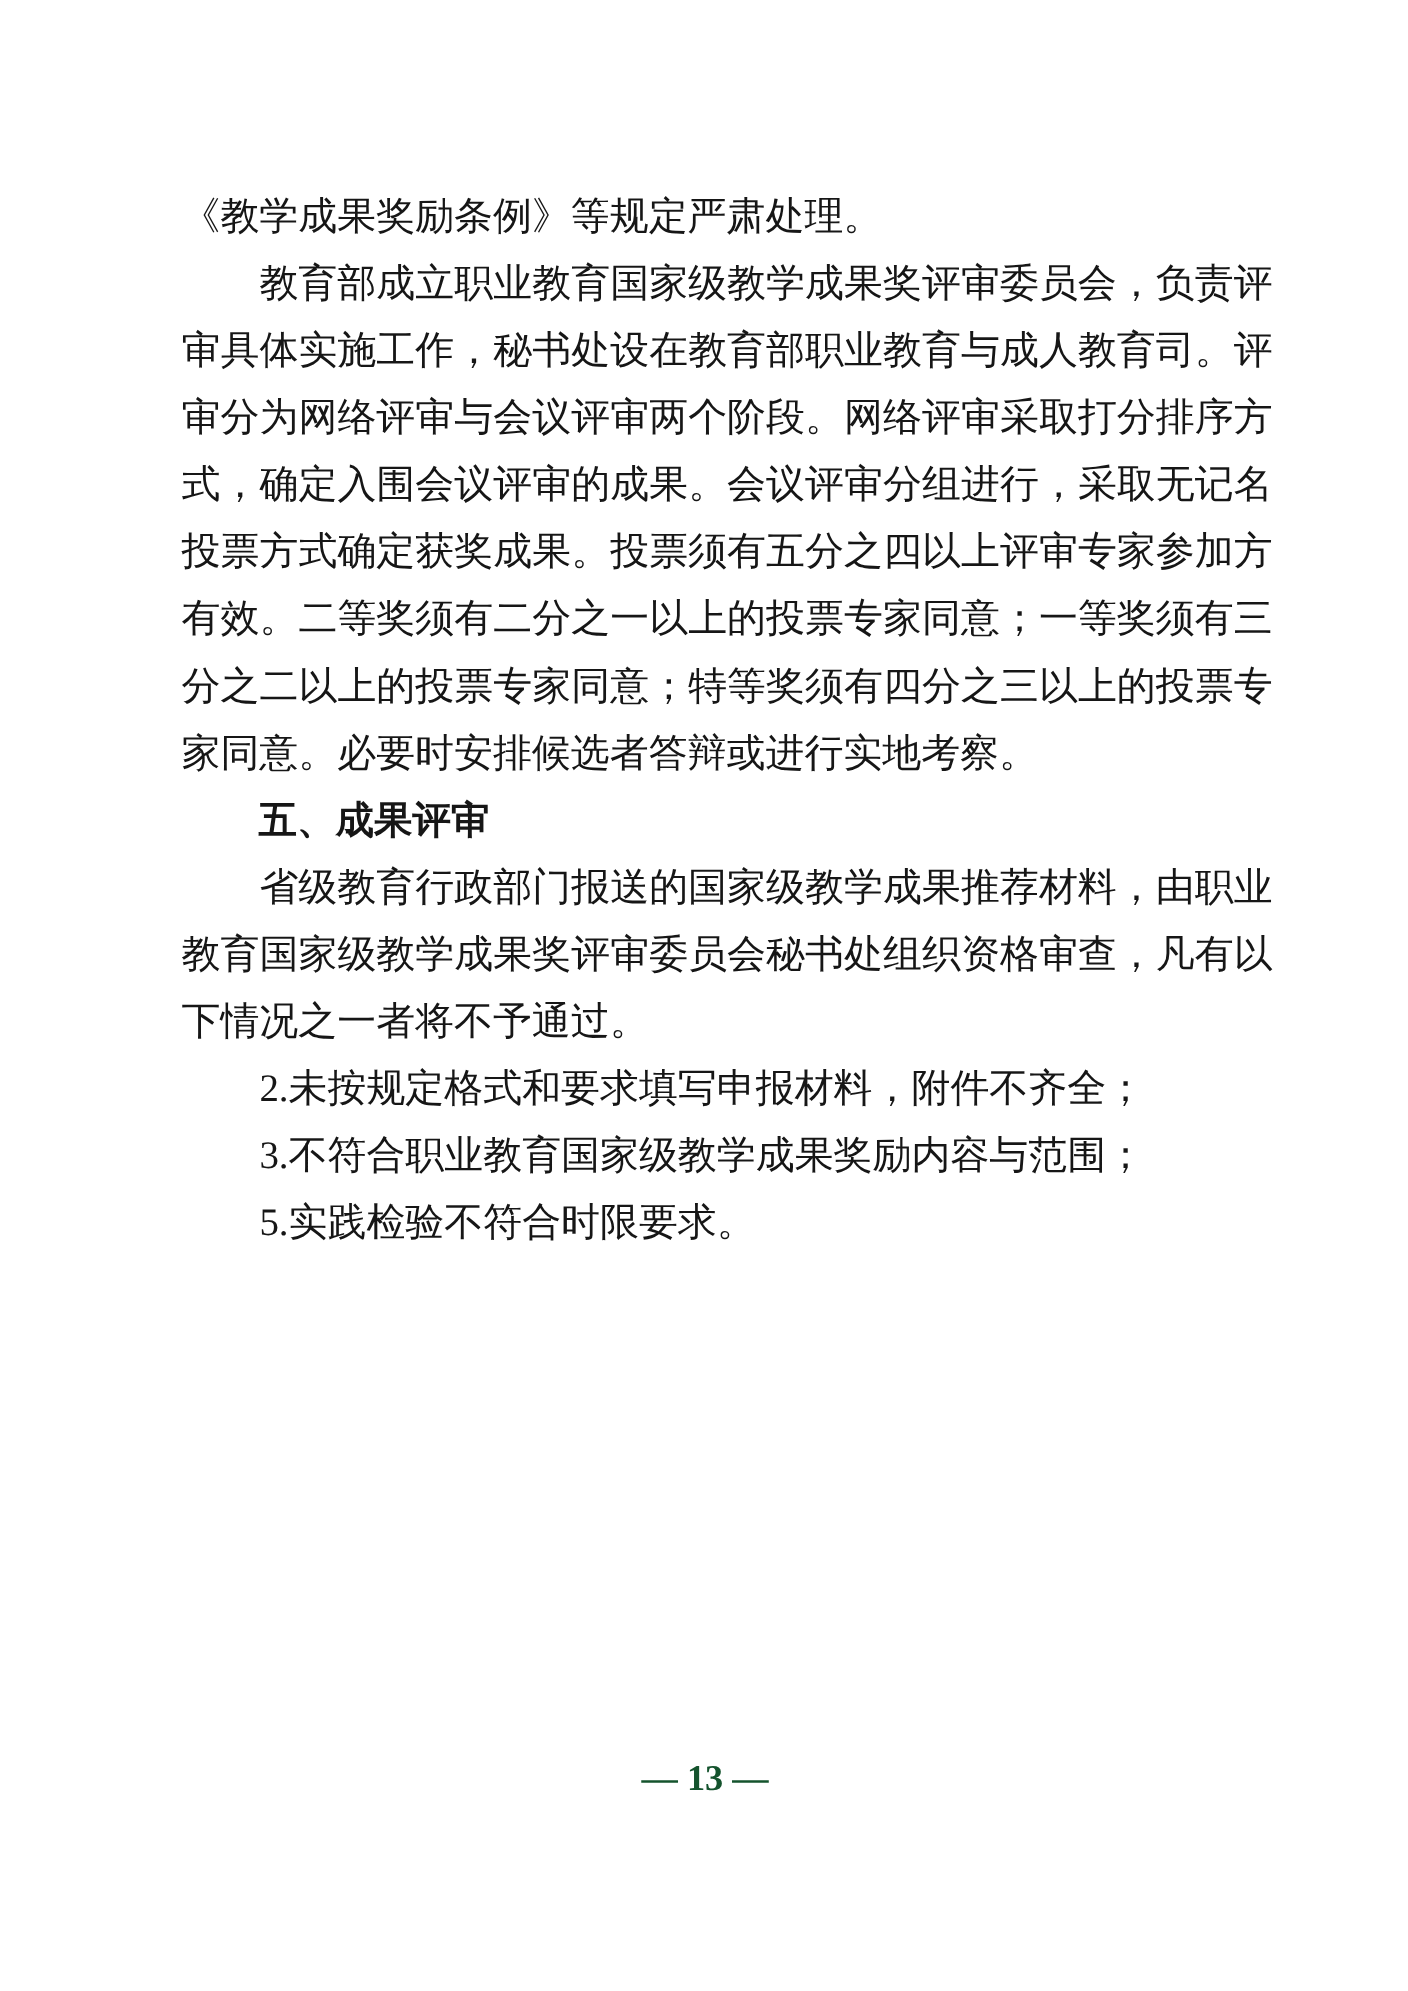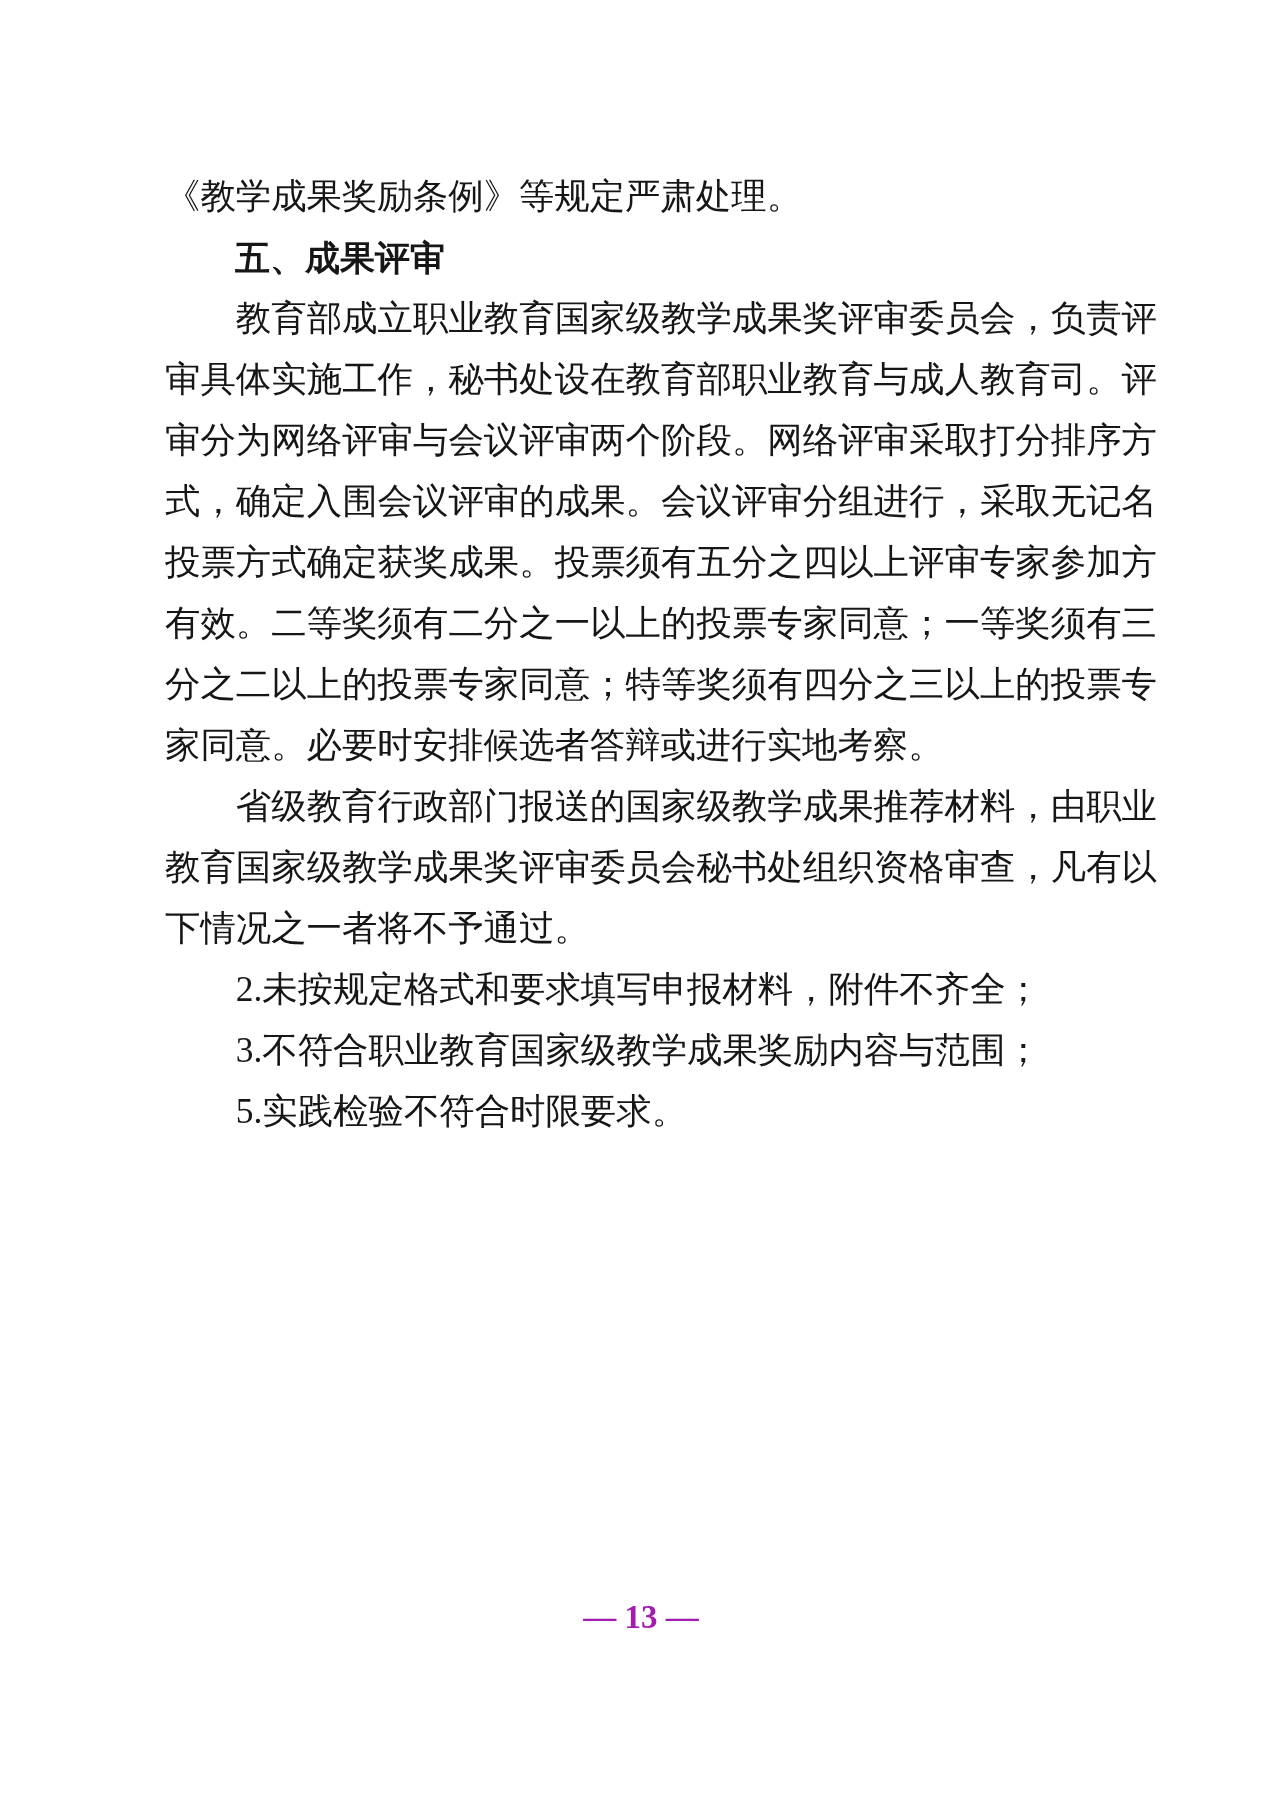--- a/index.html
+++ b/index.html
@@ -35,30 +35,30 @@
   }
   .page-footer {
     position: absolute;
     left: 145px;
     top: 1592px;
     width: 992px;
     text-align: center;
     font-weight: 700;
     font-size: 33px;
     line-height: 50px;
-    color: #a21caf;
+    color: #14532d;
   }
 </style>
 </head>
 <body>
 
 <main class="page-content" id="document-content">
     <p class="blk continuation">《教学成果奖励条例》等规定严肃处理。</p>
+    <p class="blk paragraph">教育部成立职业教育国家级教学成果奖评审委员会，负责评审具体实施工作，秘书处设在教育部职业教育与成人教育司。评审分为网络评审与会议评审两个阶段。网络评审采取打分排序方式，确定入围会议评审的成果。会议评审分组进行，采取无记名投票方式确定获奖成果。投票须有五分之四以上评审专家参加方有效。二等奖须有二分之一以上的投票专家同意；一等奖须有三分之二以上的投票专家同意；特等奖须有四分之三以上的投票专家同意。必要时安排候选者答辩或进行实地考察。</p>
     <p class="blk heading">五、成果评审</p>
-    <p class="blk paragraph">教育部成立职业教育国家级教学成果奖评审委员会，负责评审具体实施工作，秘书处设在教育部职业教育与成人教育司。评审分为网络评审与会议评审两个阶段。网络评审采取打分排序方式，确定入围会议评审的成果。会议评审分组进行，采取无记名投票方式确定获奖成果。投票须有五分之四以上评审专家参加方有效。二等奖须有二分之一以上的投票专家同意；一等奖须有三分之二以上的投票专家同意；特等奖须有四分之三以上的投票专家同意。必要时安排候选者答辩或进行实地考察。</p>
     <p class="blk paragraph">省级教育行政部门报送的国家级教学成果推荐材料，由职业教育国家级教学成果奖评审委员会秘书处组织资格审查，凡有以下情况之一者将不予通过。</p>
     <p class="blk item">2.未按规定格式和要求填写申报材料，附件不齐全；</p>
     <p class="blk item">3.不符合职业教育国家级教学成果奖励内容与范围；</p>
     <p class="blk item">5.实践检验不符合时限要求。</p>
   </main>
 
 <footer class="page-footer">
   <span>— 13 —</span>
 </footer>
 

